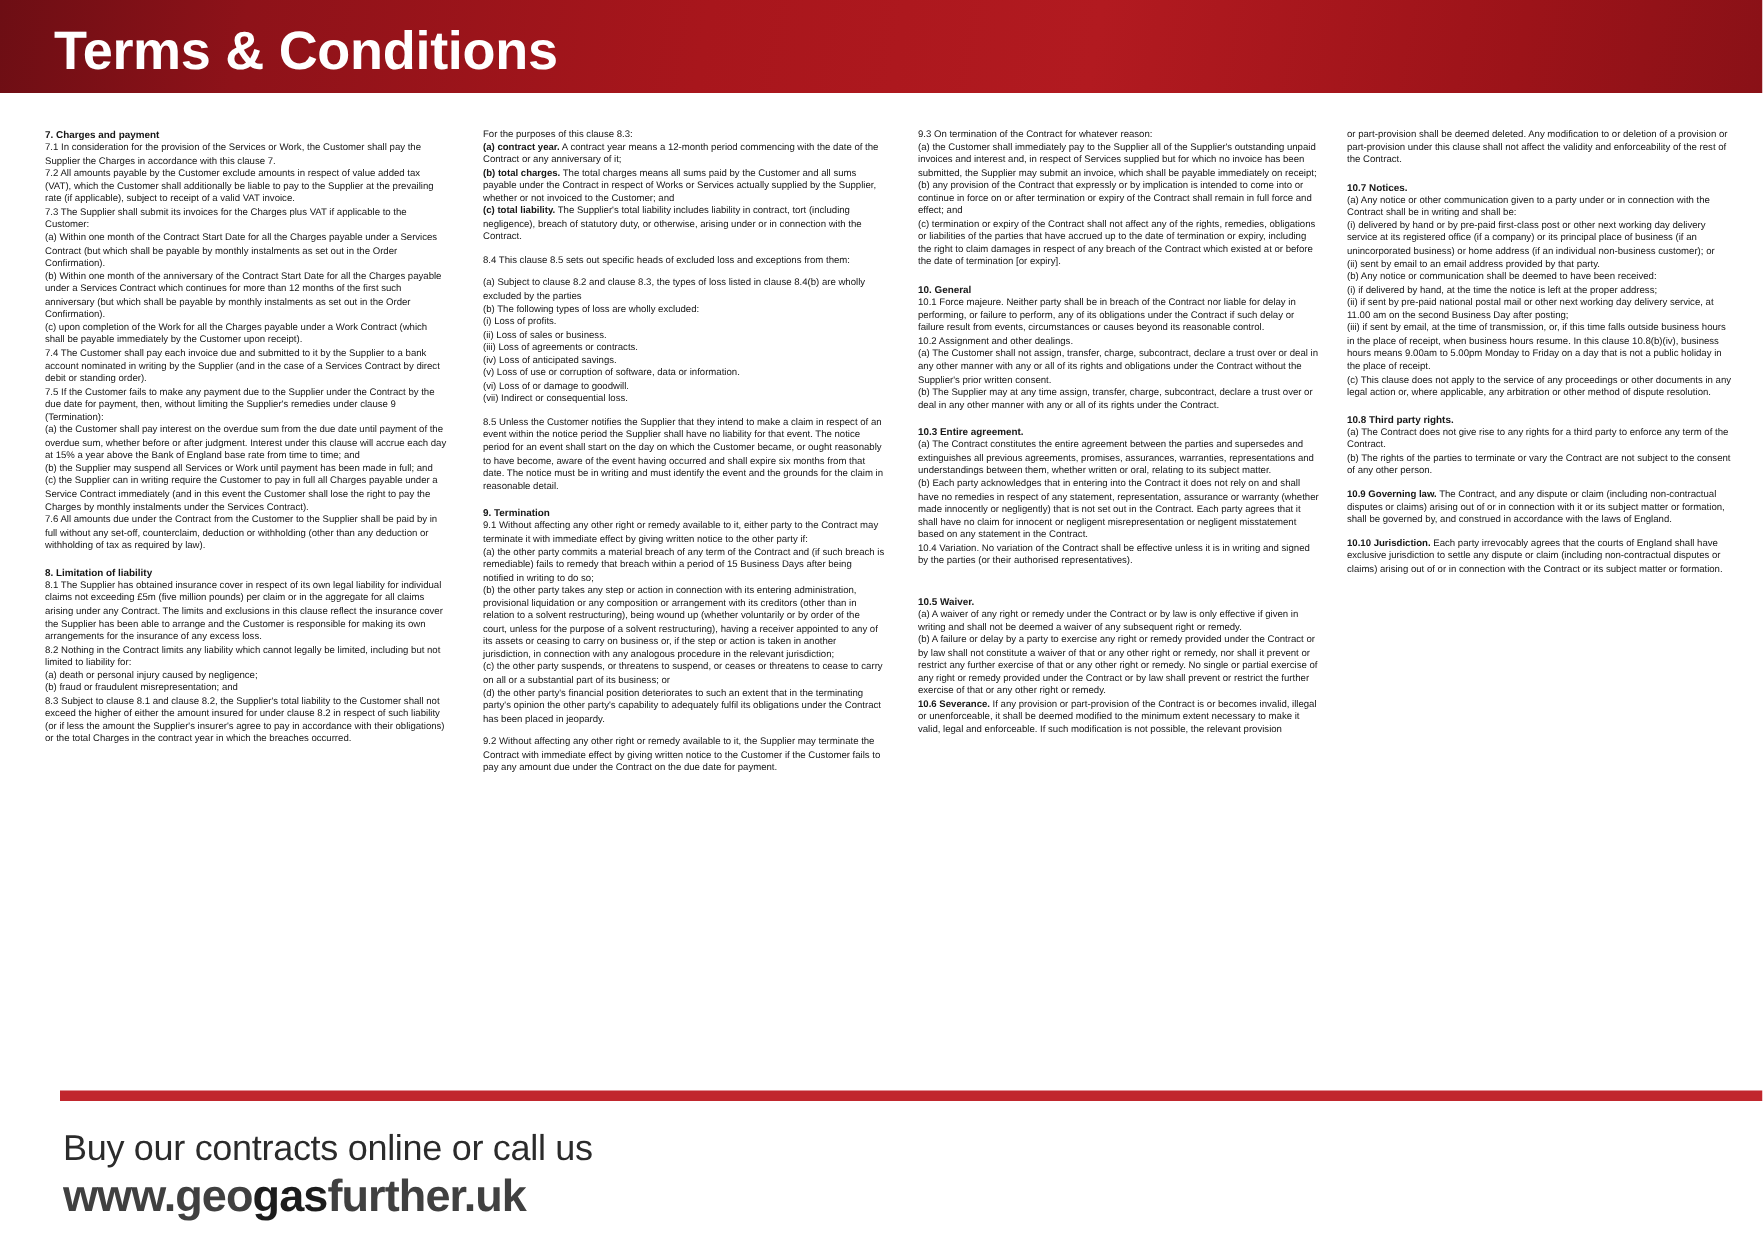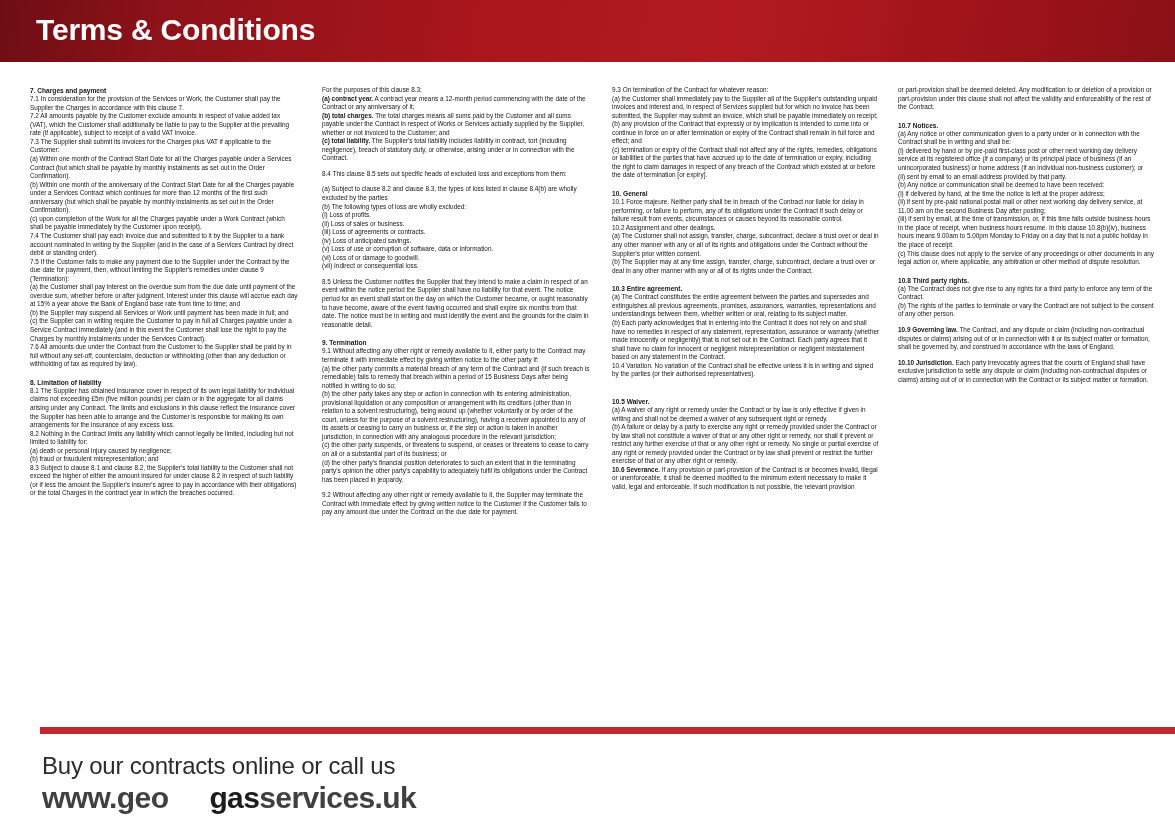--- a/index.html
+++ b/index.html
@@ -12,21 +12,21 @@
     overflow:hidden;
     position:relative;
   }
   
   .header{
     position:absolute;left:0;top:0;width:1175px;height:62px;
     background:linear-gradient(100deg,#6d0e14 0%,#8e1219 14%,#a8161c 40%,#b21a20 62%,#9c1319 86%,#8a1117 100%);
   }
   .header-title{
     position:absolute;left:36px;top:13px;
-    font-size:30px;font-weight:bold;color:#ffffff;
+    font-size:36px;font-weight:bold;color:#ffffff;
     letter-spacing:-0.2px;
     font-family:"Liberation Sans", sans-serif;
   }
   
   .content{
     position:absolute;left:0;top:62px;width:1175px;height:665px;
     padding:0;
   }
   .col{
     position:absolute;top:24px;
@@ -64,21 +64,21 @@
   .footer-line1{
     position:absolute;left:42px;top:25px;
     font-size:24px;color:#2b2b2b;font-weight:normal;
     letter-spacing:-0.2px;
   }
   .footer-url{
     position:absolute;left:42px;top:54px;
     font-size:30px;font-weight:bold;letter-spacing:-0.6px;
   }
   .url-red{color:#404040;}
-  .url-black{color:#1c1c1c;margin-left:41px;}
+  .url-black{color:#1c1c1c;}
 </style>
 </head>
 <body>
 
 <div class="header">
   <div class="header-title">Terms &amp; Conditions</div>
 </div>
 
 <div class="content">
   <div class="col" id="col1">
@@ -163,16 +163,16 @@
       <p class="gap"><span class="b">10.10 Jurisdiction.</span> Each party irrevocably agrees that the courts of England shall have exclusive jurisdiction to settle any dispute or claim (including non-contractual disputes or claims) arising out of or in connection with the Contract or its subject matter or formation.</p>
     </div>
 </div>
 
 <div class="footer">
   <div class="footer-rule"></div>
 
   <div class="footer-line1">Buy our contracts online or call us</div>
 
   <div class="footer-url">
-    <span class="url-red">www.geo</span><span class="url-black">gas</span><span class="url-red">services.uk</span>
+    <span class="url-red">www.geo</span><span class="url-black">gas</span><span class="url-red">further.uk</span>
   </div>
 
 </div>
 
 </body></html>

